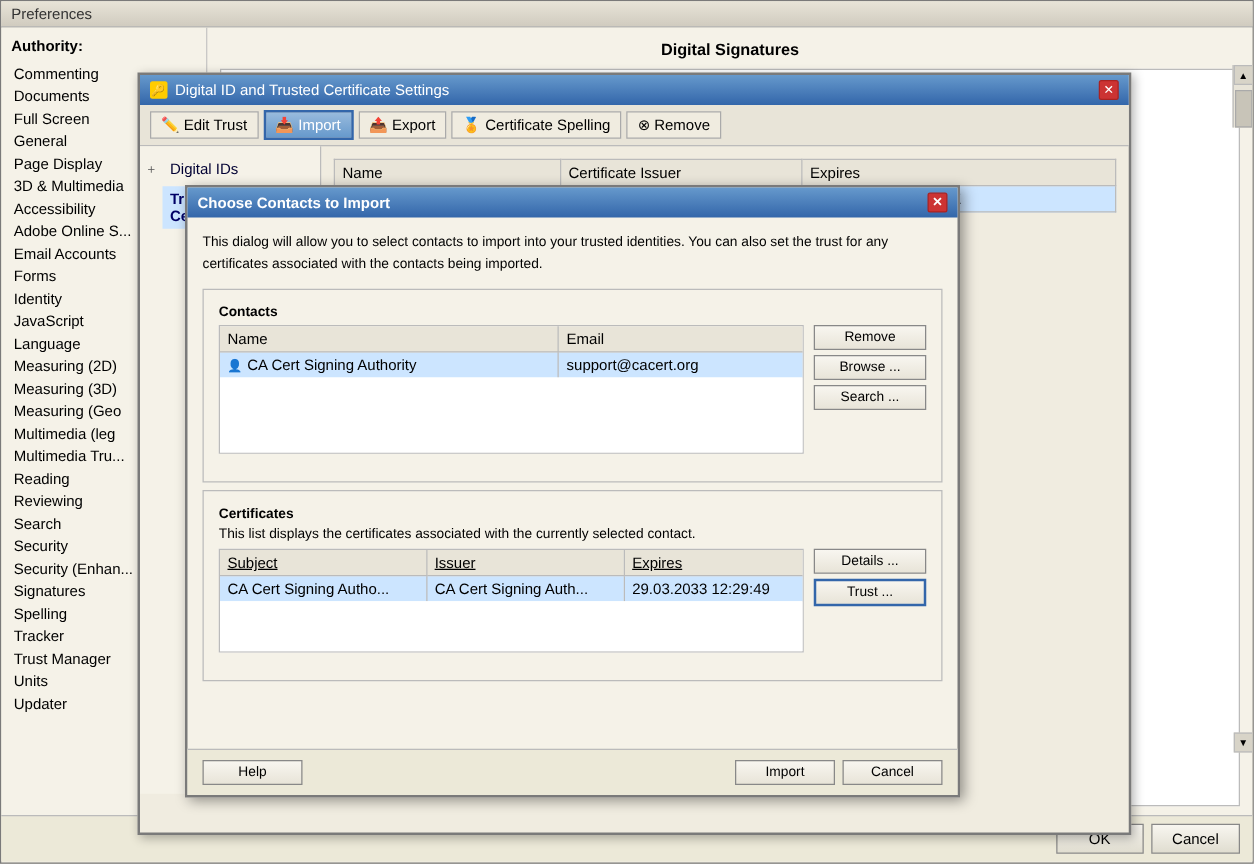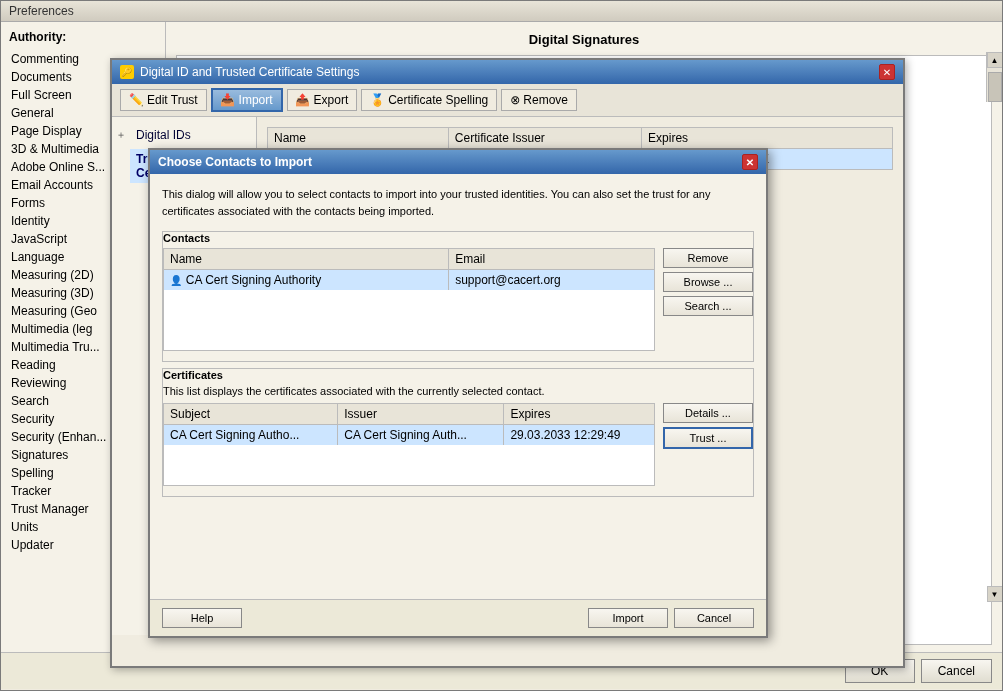--- a/index.html
+++ b/index.html
@@ -272,30 +272,31 @@
       width: 100%;
       border-collapse: collapse;
       font-size: 11px;
     }
     .cc-certs-table th {
       background: #e8e4d8;
       border-bottom: 1px solid #bbb;
       padding: 3px 6px;
       text-align: left;
       font-weight: normal;
+      text-decoration: underline;
     }
     .cc-certs-table th:not(:last-child) { border-right: 1px solid #bbb; }
     .cc-certs-table td {
       padding: 3px 6px;
     }
     .cc-certs-table td:not(:last-child) { border-right: 1px solid #bbb; }
     .cc-certs-table tr.selected td { background: #cce5ff; }
     .section-border {
       border: 1px solid #bbb;
-      padding: 0;
+      padding: 12px;
       background: #f5f2e8;
       margin-bottom: 6px;
     }
     .section-title-label {
       font-size: 11px; font-weight: bold; margin-bottom: 4px;
     }
 
     
     .pref-btn {
       padding: 4px 16px;
@@ -341,20 +342,21 @@
       <div class="pref-left">
         <div class="pref-categories-label">Authority:</div>
 
         <div id="cat-list">
             <div class="pref-cat-item">Commenting</div>
             <div class="pref-cat-item">Documents</div>
             <div class="pref-cat-item">Full Screen</div>
             <div class="pref-cat-item">General</div>
             <div class="pref-cat-item">Page Display</div>
             <div class="pref-cat-item">3D &amp; Multimedia</div>
+            <div class="pref-cat-item">Accessibility</div>
             <div class="pref-cat-item">Adobe Online S...</div>
             <div class="pref-cat-item">Email Accounts</div>
             <div class="pref-cat-item">Forms</div>
             <div class="pref-cat-item">Identity</div>
             <div class="pref-cat-item">JavaScript</div>
             <div class="pref-cat-item">Language</div>
             <div class="pref-cat-item">Measuring (2D)</div>
             <div class="pref-cat-item">Measuring (3D)</div>
             <div class="pref-cat-item">Measuring (Geo</div>
             <div class="pref-cat-item">Multimedia (leg</div>

